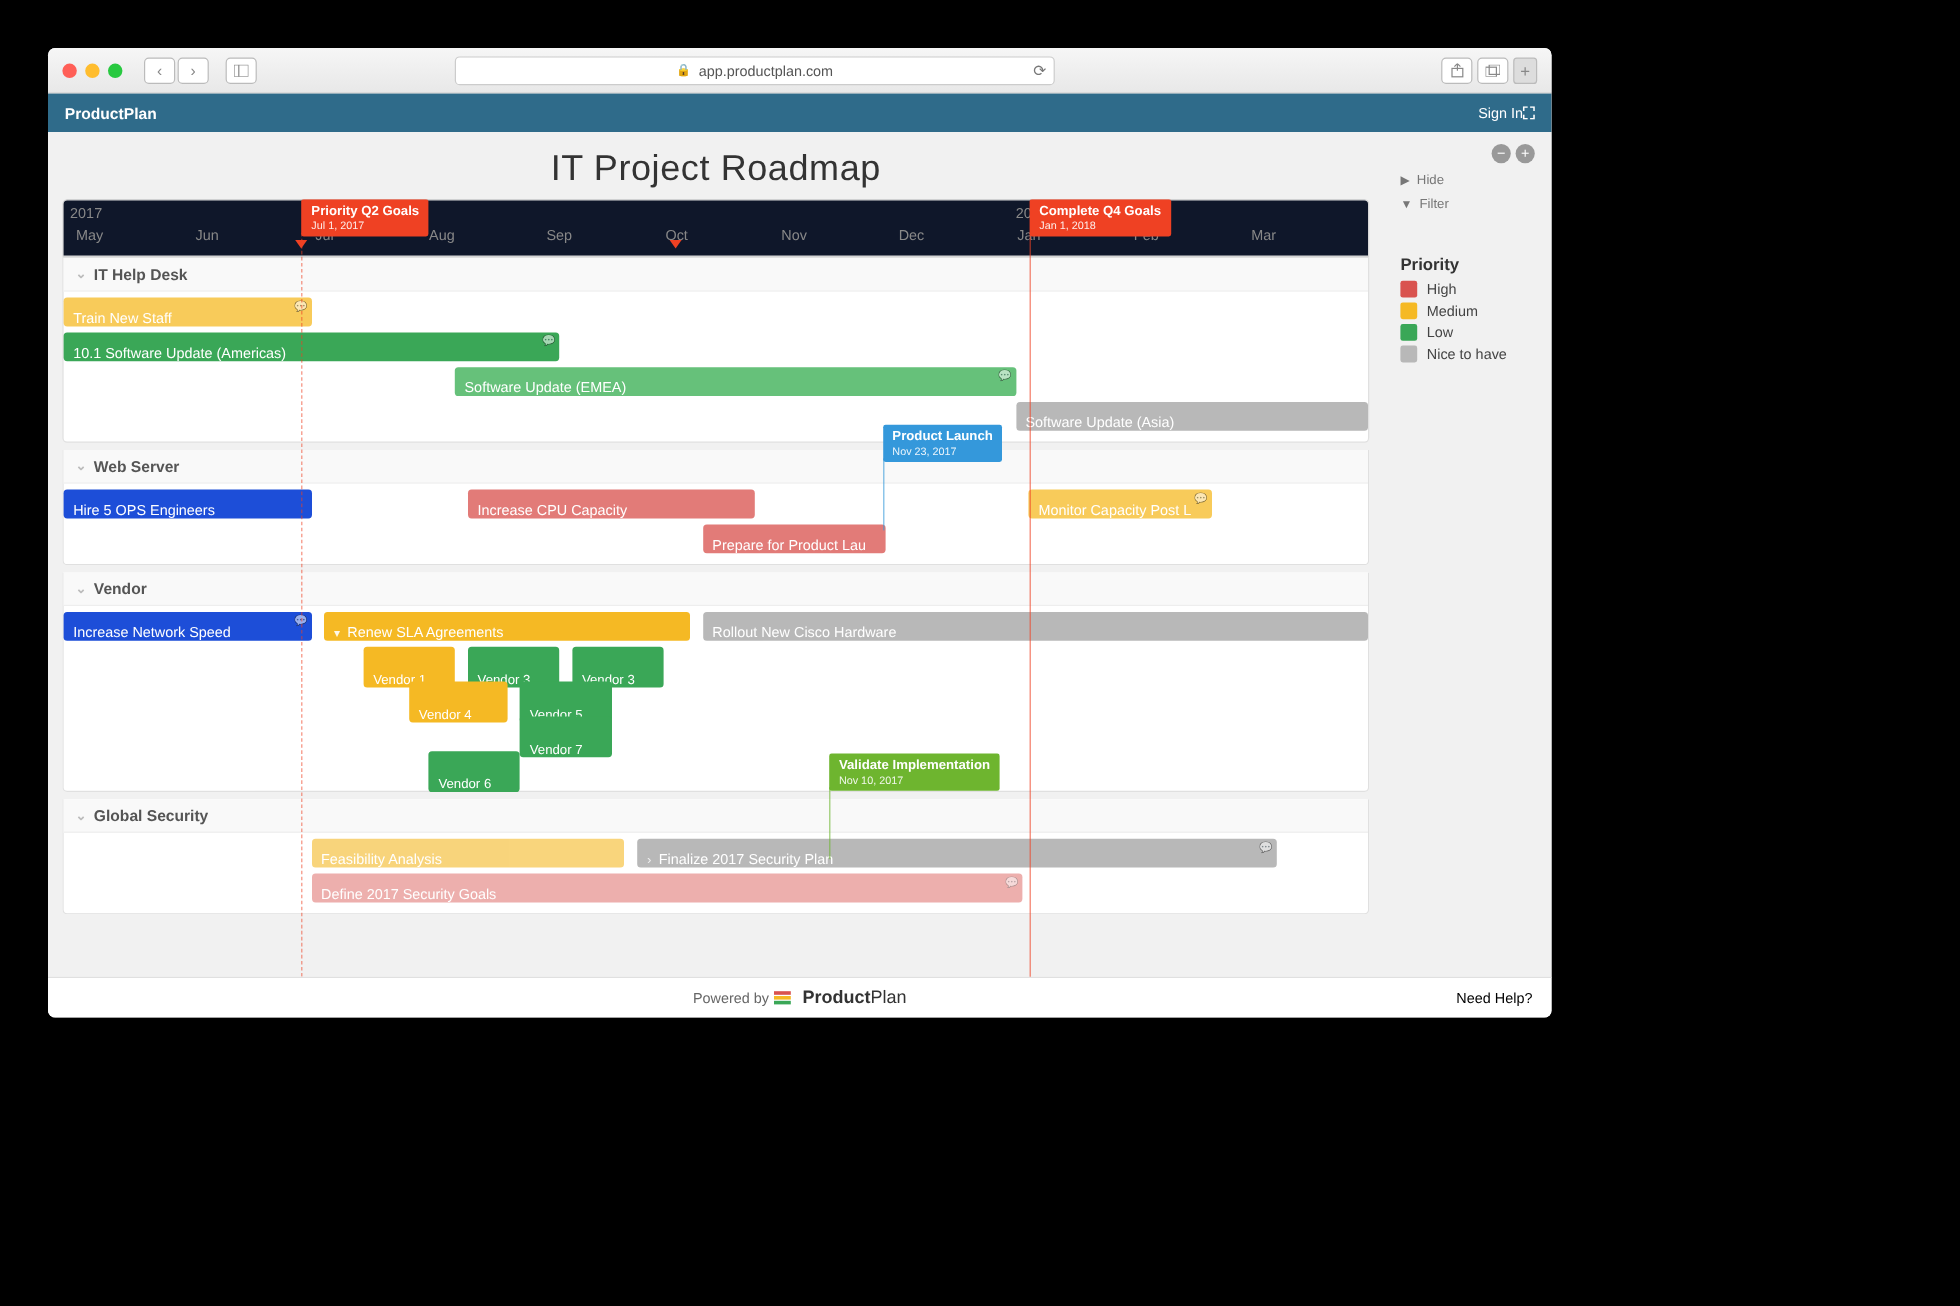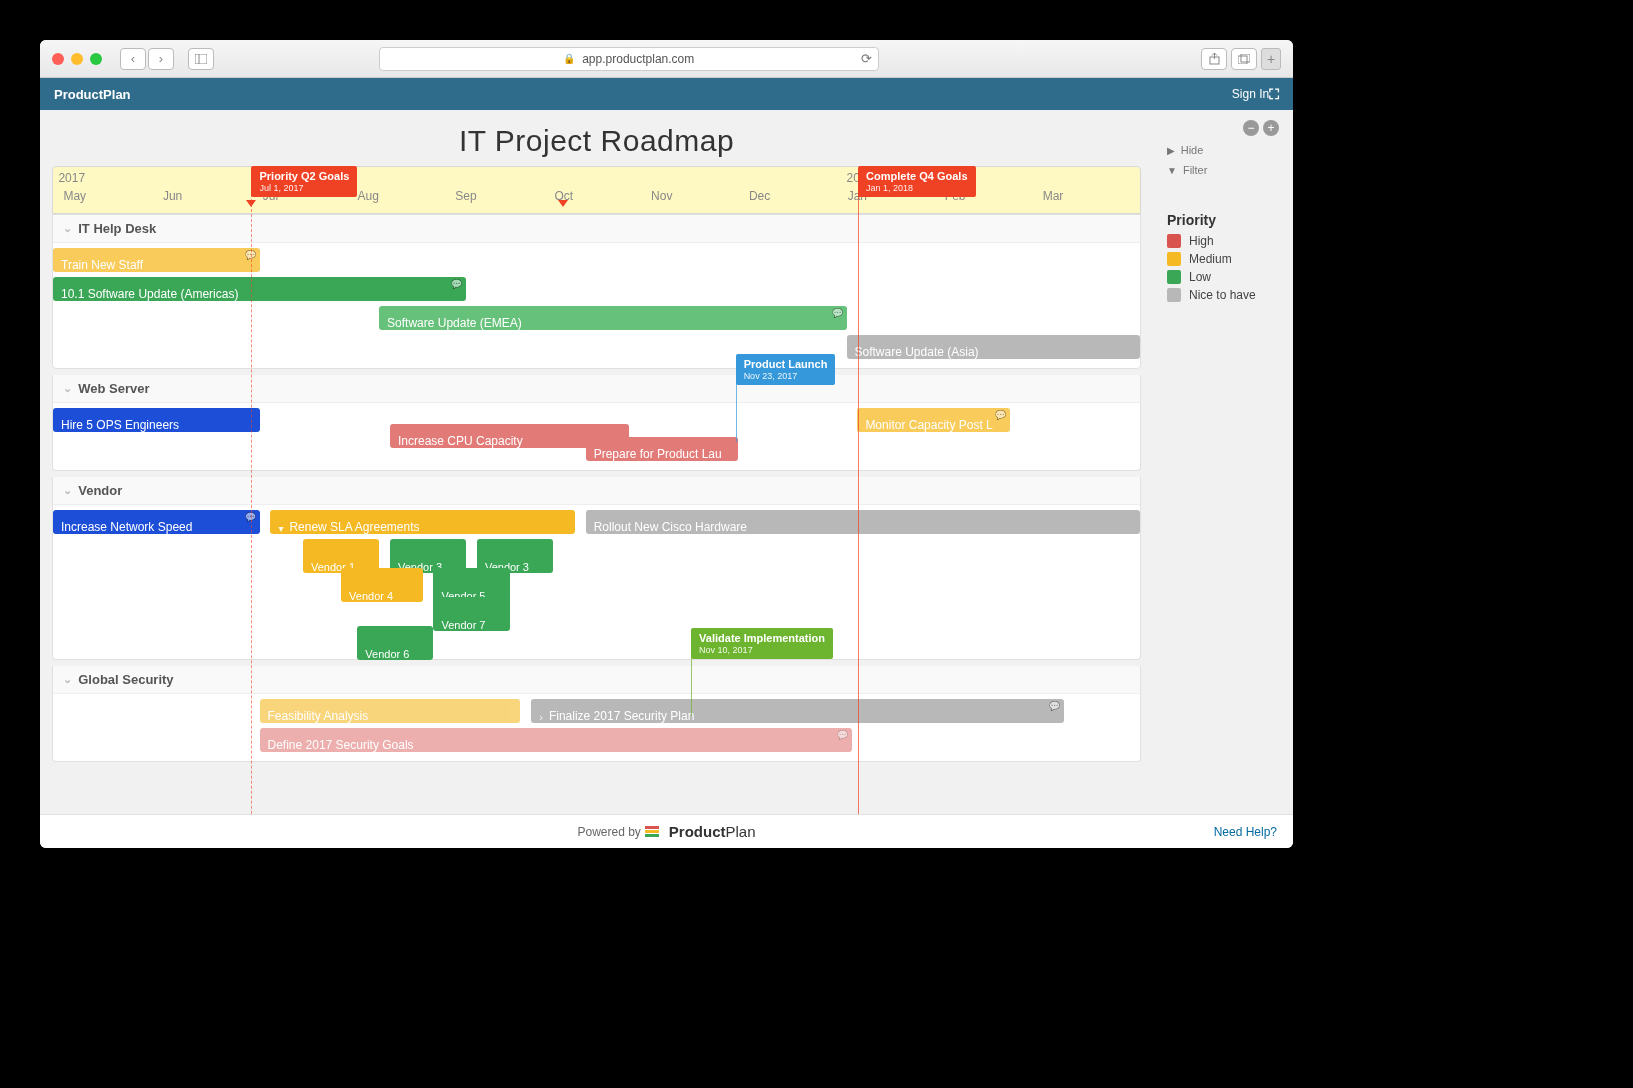--- a/index.html
+++ b/index.html
@@ -21,21 +21,21 @@
 .appbar { height:32px; background:#2f6b8a; display:flex; align-items:center; padding:0 14px; color:#fff; font-size:13px; font-weight:600; }
 .appbar .spacer{flex:1}
 .appbar .signin{font-weight:400;font-size:12px;cursor:pointer}
 .appbar .expand{font-size:14px;cursor:pointer}
 
 .content { flex:1; display:flex; background:#f1f1f1; overflow:hidden; }
 .main { flex:1; display:flex; flex-direction:column; overflow:hidden; }
 .title { text-align:center; font-size:30px; font-weight:300; color:#333; padding:14px 0 8px; letter-spacing:.5px; }
 
 .timeline-container { flex:1; position:relative; padding:0 12px; overflow:hidden; }
-.timeline-header { position:relative; height:48px; background:#fef9c3; border:1px solid #d8d8d8; border-radius:4px 4px 0 0; }
+.timeline-header { position:relative; height:48px; background:#0f172a; border:1px solid #d8d8d8; border-radius:4px 4px 0 0; }
 .year-row{position:absolute;top:4px;left:0;right:0;height:16px}
 .year-label{position:absolute;font-size:12px;color:#888}
 .month-row{position:absolute;bottom:6px;left:0;right:0;height:18px}
 .month-label{position:absolute;font-size:12px;color:#888;transform:translateX(-50%)}
 
 .milestone{position:absolute;top:0;z-index:50}
 .milestone .flag{background:#ef4123;color:#fff;font-size:10px;padding:4px 8px 3px;white-space:nowrap;border-radius:2px;line-height:1.2}
 .milestone .flag .mname{font-weight:600;font-size:11px}
 .milestone .flag .mdate{font-size:9px;opacity:.9}
 .milestone .line{position:absolute;top:28px;left:0;width:1px;background:rgba(239,65,35,.7);height:700px}
@@ -68,21 +68,21 @@
 .sidepanel { width:140px; padding:10px 14px; font-size:12px; color:#555; }
 .sidepanel .zoom{display:flex;gap:4px;margin-bottom:8px;justify-content:flex-end}
 .zbtn{width:16px;height:16px;border-radius:50%;background:#999;color:#fff;display:flex;align-items:center;justify-content:center;font-size:12px;cursor:pointer}
 .sidepanel .sideitem{display:flex;align-items:center;gap:6px;color:#777;font-size:11px;margin-bottom:8px;cursor:pointer}
 .sidepanel .sideitem .ic{font-size:10px}
 .priority-title{font-weight:700;color:#333;font-size:14px;margin:36px 0 6px}
 .legend-item{display:flex;align-items:center;gap:8px;font-size:12px;color:#444;margin:4px 0}
 .swatch{width:14px;height:14px;border-radius:2px}
 
 .footer{height:34px;background:#fff;border-top:1px solid #e0e0e0;display:flex;align-items:center;justify-content:center;font-size:12px;color:#666;position:relative}
-.footer .help{position:absolute;right:16px;color:#0369a1;cursor:pointer}
+.footer .help{position:absolute;right:16px;color:#000000;cursor:pointer}
 .footer .pp-logo{font-weight:400;color:#333;font-size:15px;margin-left:6px}
 .footer .pp-logo b{font-weight:700}
 .footer .bars{display:inline-flex;flex-direction:column;gap:1px;margin:0 4px;vertical-align:middle}
 .footer .bars span{display:block;width:14px;height:3px}
 </style>
 </head>
 <body>
 
 <div class="window">
   <div class="titlebar">
@@ -223,21 +223,21 @@
             <div class="lane">
               <div class="lane-header">
                 <span class="chev">⌄</span>
                 <span>Web Server</span>
               </div>
               <div class="lane-body">
                 <div class="row">
                   <div class="bar c-red" style="left: 0%; width: 19%;">
                     <span>Hire 5 OPS Engineers</span>
                   </div>
-                  <div class="bar c-red-l" style="left: 31%; width: 22%; margin-top: 16px;">
+                  <div class="bar c-red-l" style="left: 31%; width: 22%;">
                     <span>Increase CPU Capacity</span>
                   </div>
                   <div class="bar c-yellow-l" style="left: 74%; width: 14%;">
                     <span>Monitor Capacity Post L</span>
                     <span class="note">💬</span>
                   </div>
                 </div>
                 <div class="row">
                   <div class="bar c-red-l" style="left: 49%; width: 14%;">
                     <span>Prepare for Product Lau</span>

